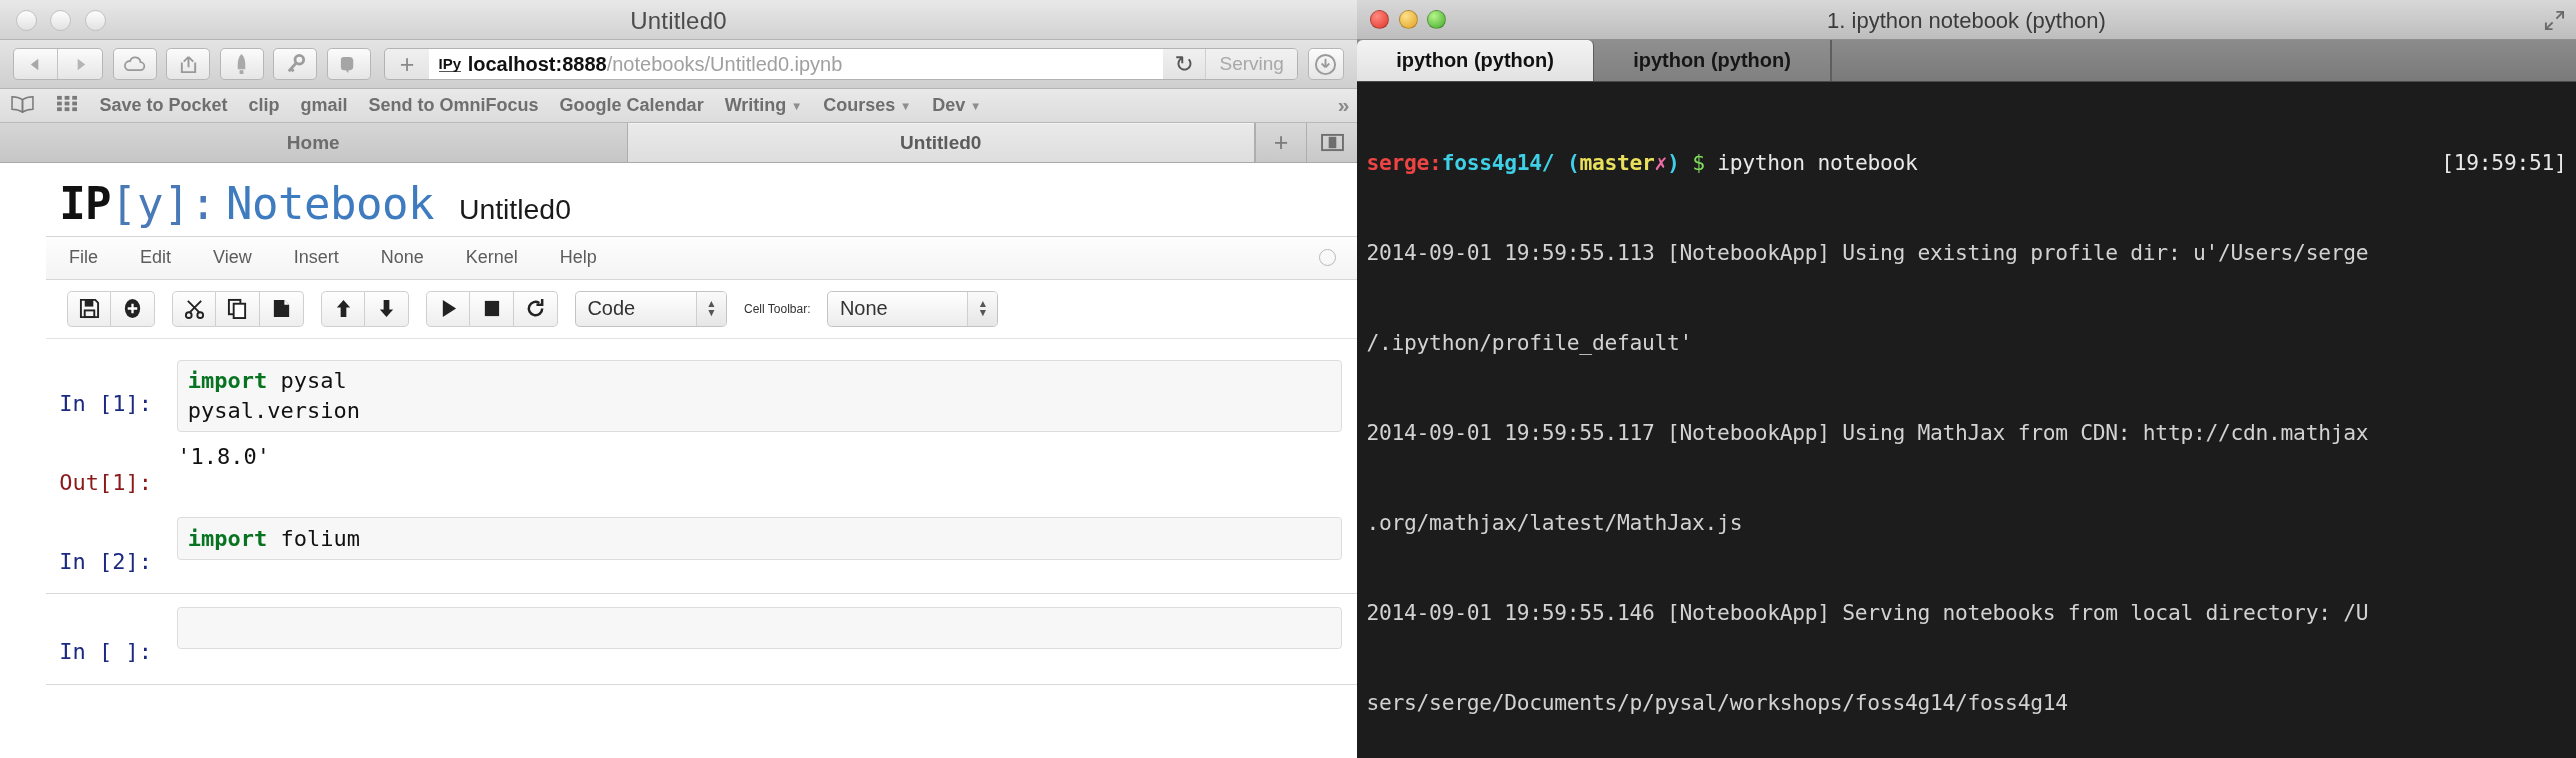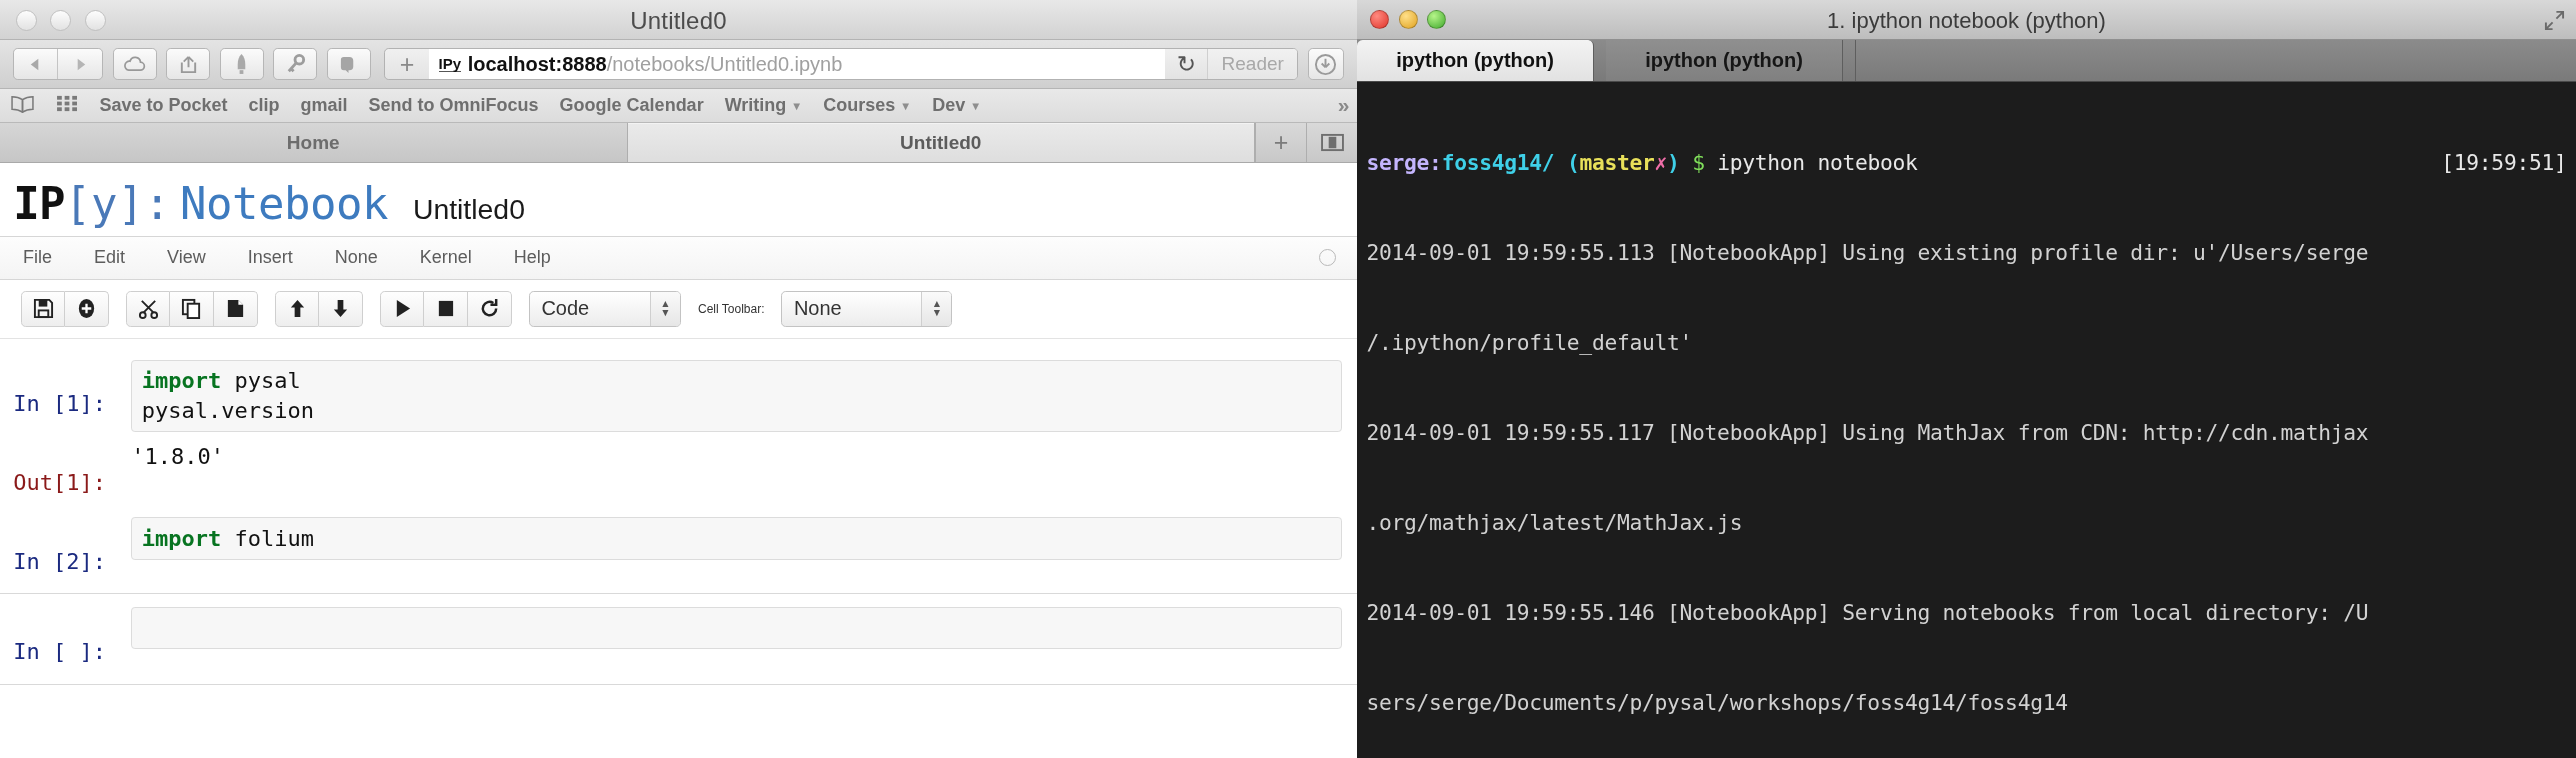--- a/index.html
+++ b/index.html
@@ -111,21 +111,21 @@
   .sf-tab.active {
     background: linear-gradient(#eaeaea,#dedede);
     color: #5c5c5c;
     box-shadow: inset 0 0.9px 0 #f3f3f3;
   }
   .tab-ctl { width: 51px; display:flex; align-items:center; justify-content:center;
     font-size: 25px; color: #7b7b7b; font-weight: 300;
     background: linear-gradient(#d9d9d9,#c8c8c8); border-left:0.9px solid #aeaeae; }
 
   
-  .nb { position: relative; background:#fff; height: 595px; overflow: hidden; }
+  .nb { position: relative; background:#fff; height: 595px; overflow: hidden; padding-left: 46px; }
   .nb-header { display: flex; align-items: baseline; padding: 19px 0 9.5px 13.3px; }
   .logo { font-family: "DejaVu Sans Mono", monospace; font-size: 44px; line-height:1; }
   .logo .ip { color: #111; font-weight: bold; letter-spacing: -0.9px; }
   .logo .y  { color: #4a79b8; font-weight: 300; }
   .logo .nbk{ color: #3e7bbf; font-weight: 300; margin-left: 9.5px; letter-spacing:-0.5px;}
   .nb-name { font-size: 28.4px; color: #1a1a1a; margin-left: 25px;
              font-family: "Liberation Sans", sans-serif; }
 
   .nb-menu {
     position: relative;
@@ -211,42 +211,41 @@
   .tm-dot.y { background: radial-gradient(circle at 35% 30%, #ffe08a, #e0a21f); }
   .tm-dot.g { background: radial-gradient(circle at 35% 30%, #b6f58a, #3fa82b); }
   .tm-title { position: absolute; left:0; right:0; top: 7.6px; text-align: center;
     font-size: 22px; color: #3b3b3b; }
   .tm-expand { position: absolute; right: 11.4px; top: 9.5px; color: #6a6a6a; }
 
   .tm-tabs {
     height: 42px; display: flex; align-items: stretch;
     background: linear-gradient(#8b8b8b,#7a7a7a);
     border-bottom: 0.9px solid #4a4a4a;
-    gap: 12px;
   }
   .tm-tab {
     width: 237px; display: flex; align-items: center; justify-content: center;
     font-size: 20px; color: #161616; font-weight: bold;
     background: linear-gradient(#8f8f8f,#808080);
     border-right: 0.9px solid #5e5e5e;
   }
   .tm-tab.active {
     background: linear-gradient(#f3f3f3,#e2e2e2);
     border-radius: 5.7px 5.7px 0 0; color: #111;
   }
   .tm-tab-filler { flex: 1; border-left: 0.9px solid #5e5e5e; }
 
   .tm-body {
     padding: 5.7px 9.5px 0 9.5px;
     font-family: "DejaVu Sans Mono", monospace;
     font-size: 21.3px; line-height: 1.41;
     color: #d9d9d9; white-space: pre; letter-spacing: -0.3px;
   }
   .tm-promptline { position: relative; color: #e8e8e8; }
-  .c-user { color: #c4b5fd; font-weight: bold; }
+  .c-user { color: #ef4444; font-weight: bold; }
   .c-dir  { color: #3fd0e8; font-weight: bold; }
   .c-paren{ color: #3fd0e8; font-weight: bold; }
   .c-branch { color: #e8e05a; font-weight: bold; }
   .c-dirty{ color: #ef6ea8; font-weight: bold; }
   .c-dollar { color: #7fdd5a; }
   .tm-time { position: absolute; right: 0; top: 0; color: #e8e8e8; }
   .tm-line { color: #d2d2d2; }
 </style>
 </head>
 <body>
@@ -307,21 +306,21 @@
       </div>
 
       <div class="urlfield">
         <div class="url-plus">+</div>
         <div class="url-inner">
           <span class="favicon">IPy</span>
           <span class="url-host">localhost:8888</span>
           <span class="url-path">/notebooks/Untitled0.ipynb</span>
         </div>
         <div class="url-reload">↻</div>
-        <div class="url-reader">Reader</div>
+        <div class="url-reader">Serving</div>
       </div>
 
       <div class="dl-btn">
         <svg width="23" height="23" viewBox="0 0 24 24">
             <circle cx="12" cy="12" r="10" fill="none" stroke="#9a9a9a" stroke-width="2"></circle>
             <path d="M12 6v9M12 15l-4-4M12 15l4-4" fill="none" stroke="#9a9a9a" stroke-width="2"></path>
           </svg>
       </div>
     </div>
 

